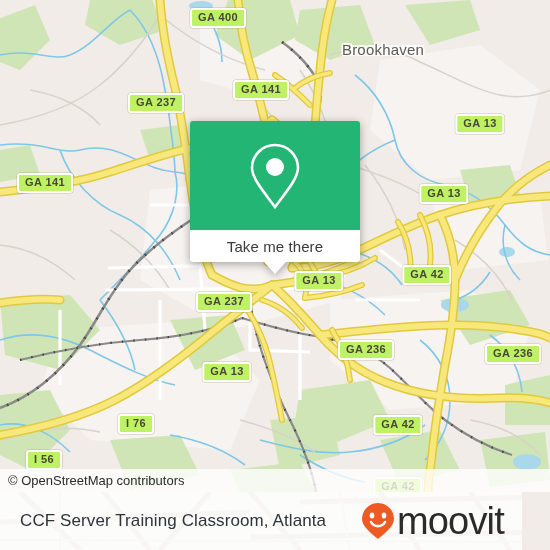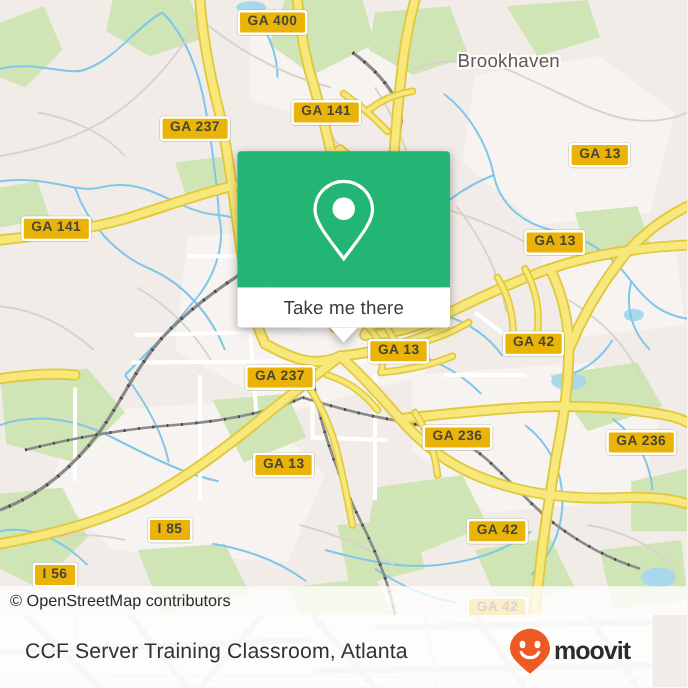--- a/index.html
+++ b/index.html
@@ -26,21 +26,21 @@
     height: 492px;
     overflow: hidden;
     background: #f2ece8;
   }
   #map svg { display: block; }
 
   
   .shield {
     position: absolute;
     transform: translate(-50%, -50%);
-    background: #eab308;
+    background: #bef264;
     border: 2px solid #ffffff;
     border-radius: 3px;
     color: #4a4636;
     font-size: 11px;
     font-weight: bold;
     letter-spacing: 0.4px;
     padding: 1px 6px 2px 6px;
     line-height: 13px;
     white-space: nowrap;
     box-shadow: 0 0 0 0.5px rgba(150,140,80,.45);
@@ -55,21 +55,20 @@
     font-size: 15px;
     letter-spacing: .2px;
     white-space: nowrap;
     text-shadow:
       -1.5px -1.5px 0 rgba(255,255,255,.95),
        1.5px -1.5px 0 rgba(255,255,255,.95),
       -1.5px  1.5px 0 rgba(255,255,255,.95),
        1.5px  1.5px 0 rgba(255,255,255,.95),
        0 0 3px rgba(255,255,255,.95);
     font-family: "Liberation Sans", sans-serif;
-    padding-left: 48px;
   }
 
   
   #callout {
     position: absolute;
     left: 190px;
     top: 121px;
     width: 170px;
     filter: drop-shadow(0 2px 4px rgba(0,0,0,.35));
   }
@@ -149,22 +148,22 @@
   #footer-logo {
     position: absolute;
     right: 18px;
     top: 0;
     height: 58px;
     display: flex;
     align-items: center;
     gap: 2px;
   }
   #moovit-word {
-    font-size: 20px;
-    font-weight: bold;
+    font-size: 38px;
+    font-weight: normal;
     color: #2b2b2b;
     letter-spacing: -0.8px;
     line-height: 30px;
   }
 </style>
 </head>
 <body>
 
 <div id="screen">
 
@@ -363,21 +362,21 @@
     <div class="shield" style="left:261px; top:90px;">GA 141</div>
     <div class="shield" style="left:480px; top:124px;">GA 13</div>
     <div class="shield" style="left:45px;  top:183px;">GA 141</div>
     <div class="shield" style="left:444px; top:194px;">GA 13</div>
     <div class="shield" style="left:319px; top:281px;">GA 13</div>
     <div class="shield" style="left:427px; top:275px;">GA 42</div>
     <div class="shield" style="left:224px; top:302px;">GA 237</div>
     <div class="shield" style="left:366px; top:350px;">GA 236</div>
     <div class="shield" style="left:513px; top:354px;">GA 236</div>
     <div class="shield" style="left:227px; top:372px;">GA 13</div>
-    <div class="shield" style="left:136px; top:424px;">I 85</div>
+    <div class="shield" style="left:136px; top:424px;">I 76</div>
     <div class="shield" style="left:398px; top:425px;">GA 42</div>
     <div class="shield" style="left:44px;  top:460px;">I 56</div>
     <div class="shield" style="left:398px; top:487px;">GA 42</div>
 
     <div id="callout">
       <div id="callout-green">
         <svg width="56" height="70" viewBox="0 0 56 70">
           <path d="M28 4 C15.3 4 5 14.3 5 27 C5 37 16 50 28 66 C40 50 51 37 51 27 C51 14.3 40.7 4 28 4 Z" fill="none" stroke="#ffffff" stroke-width="2.6"></path>
           <circle cx="28" cy="26" r="9" fill="#ffffff"></circle>
         </svg>

